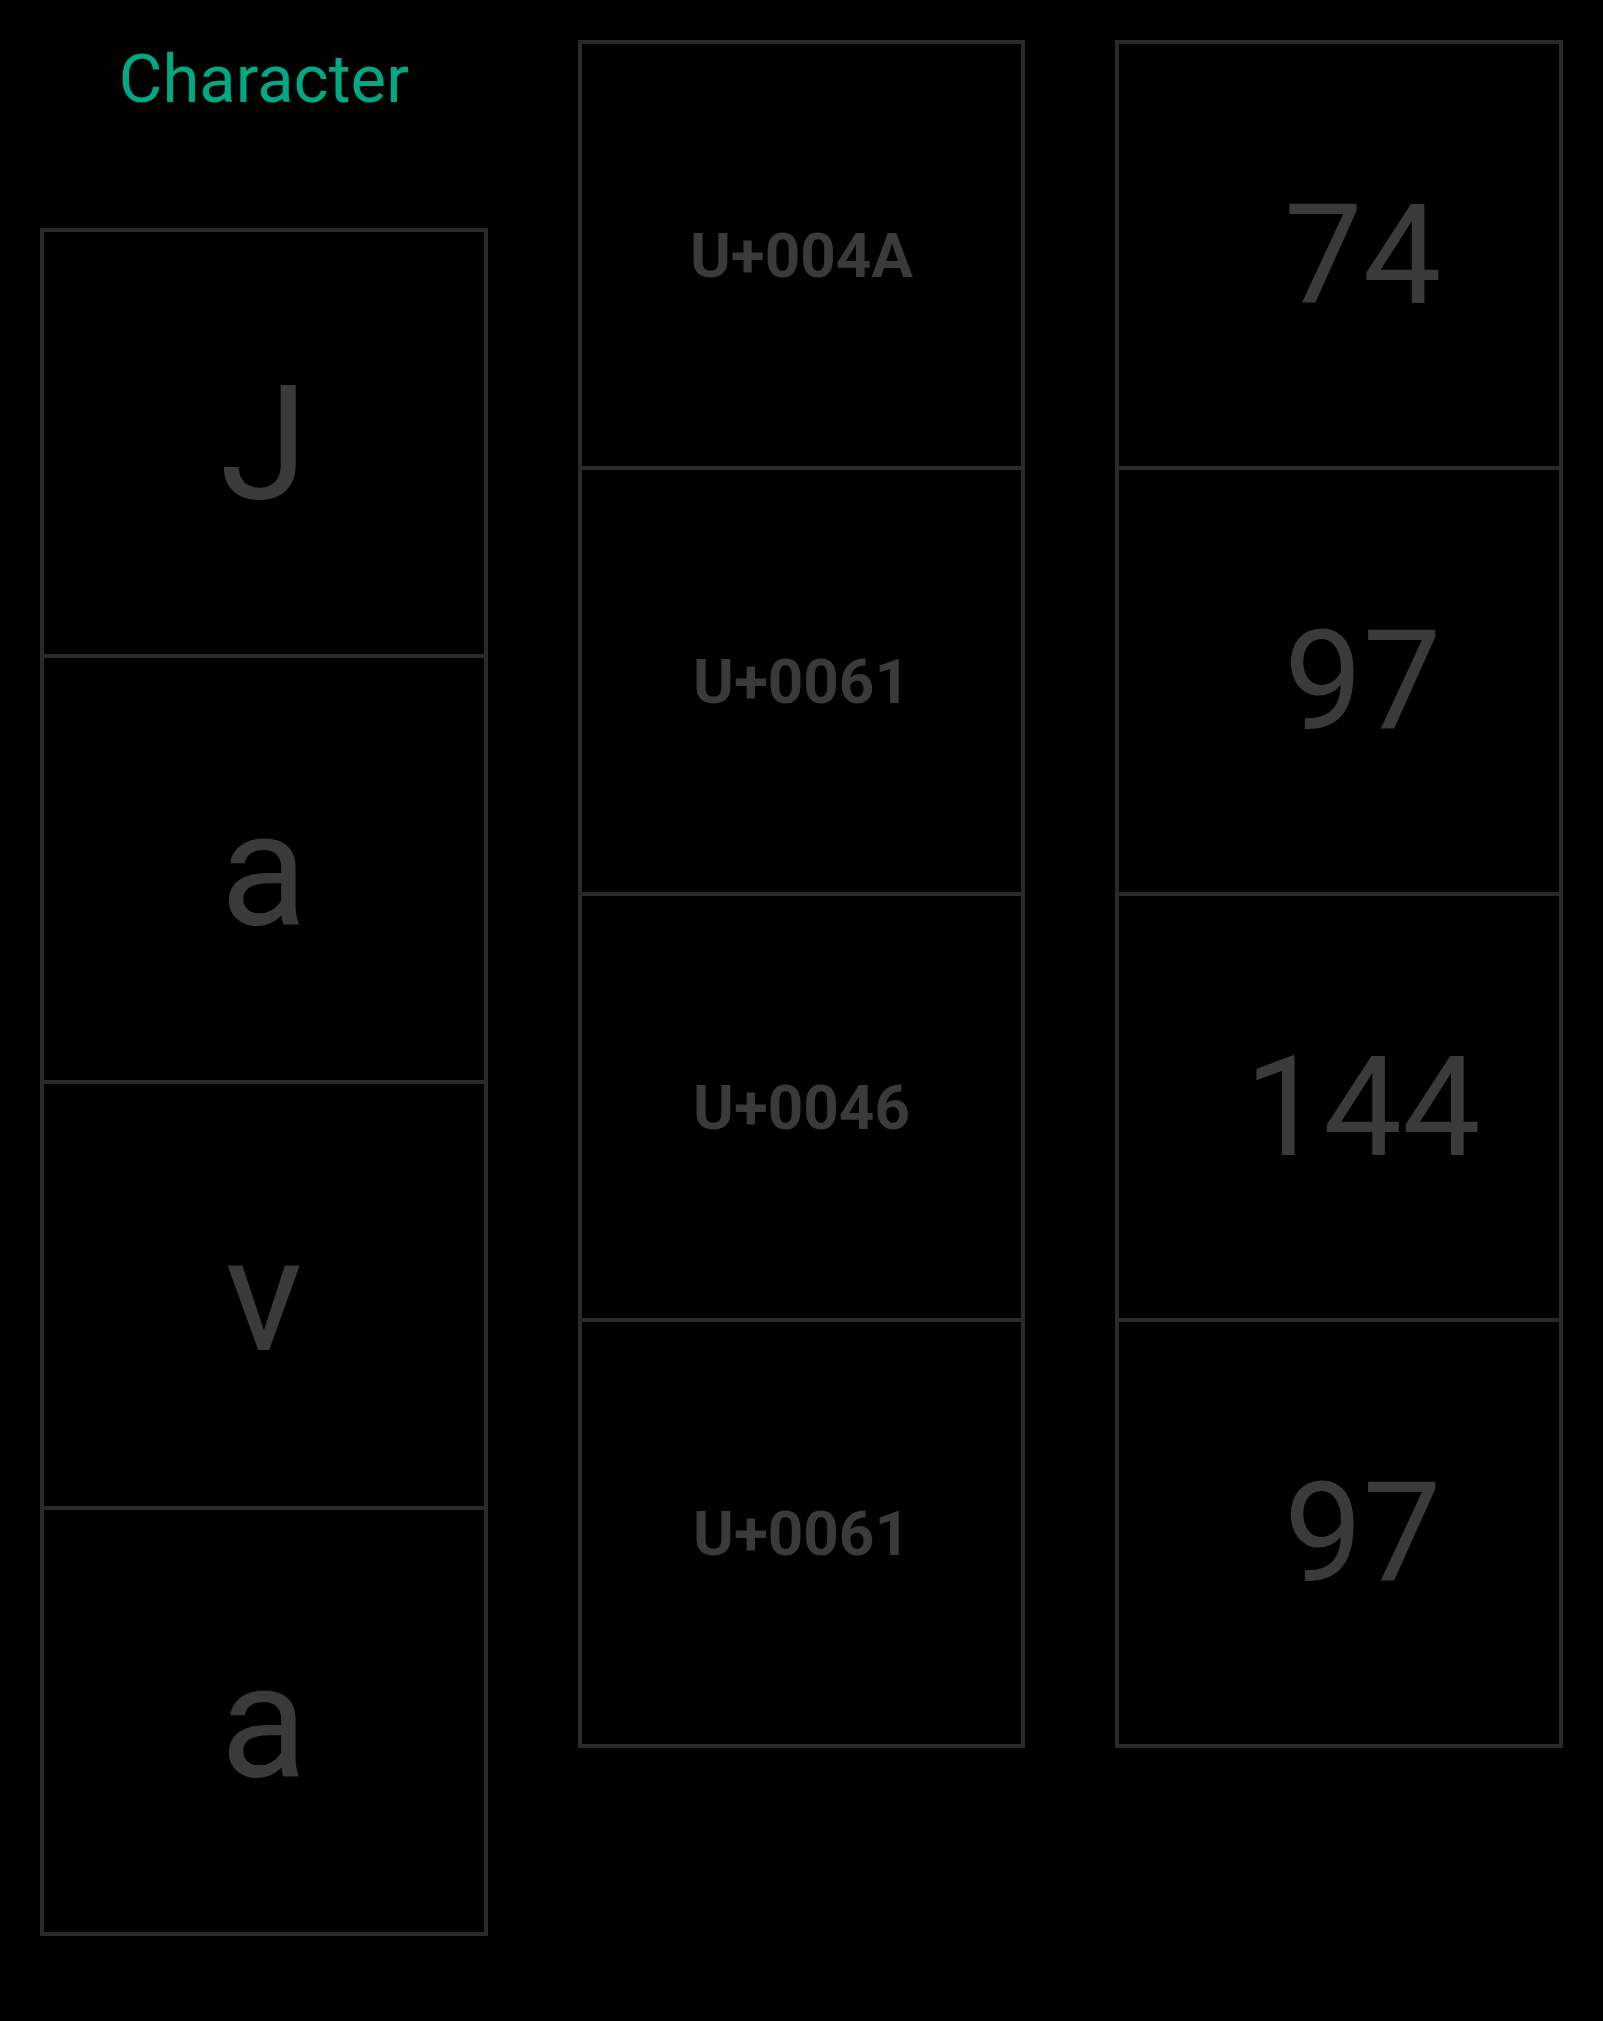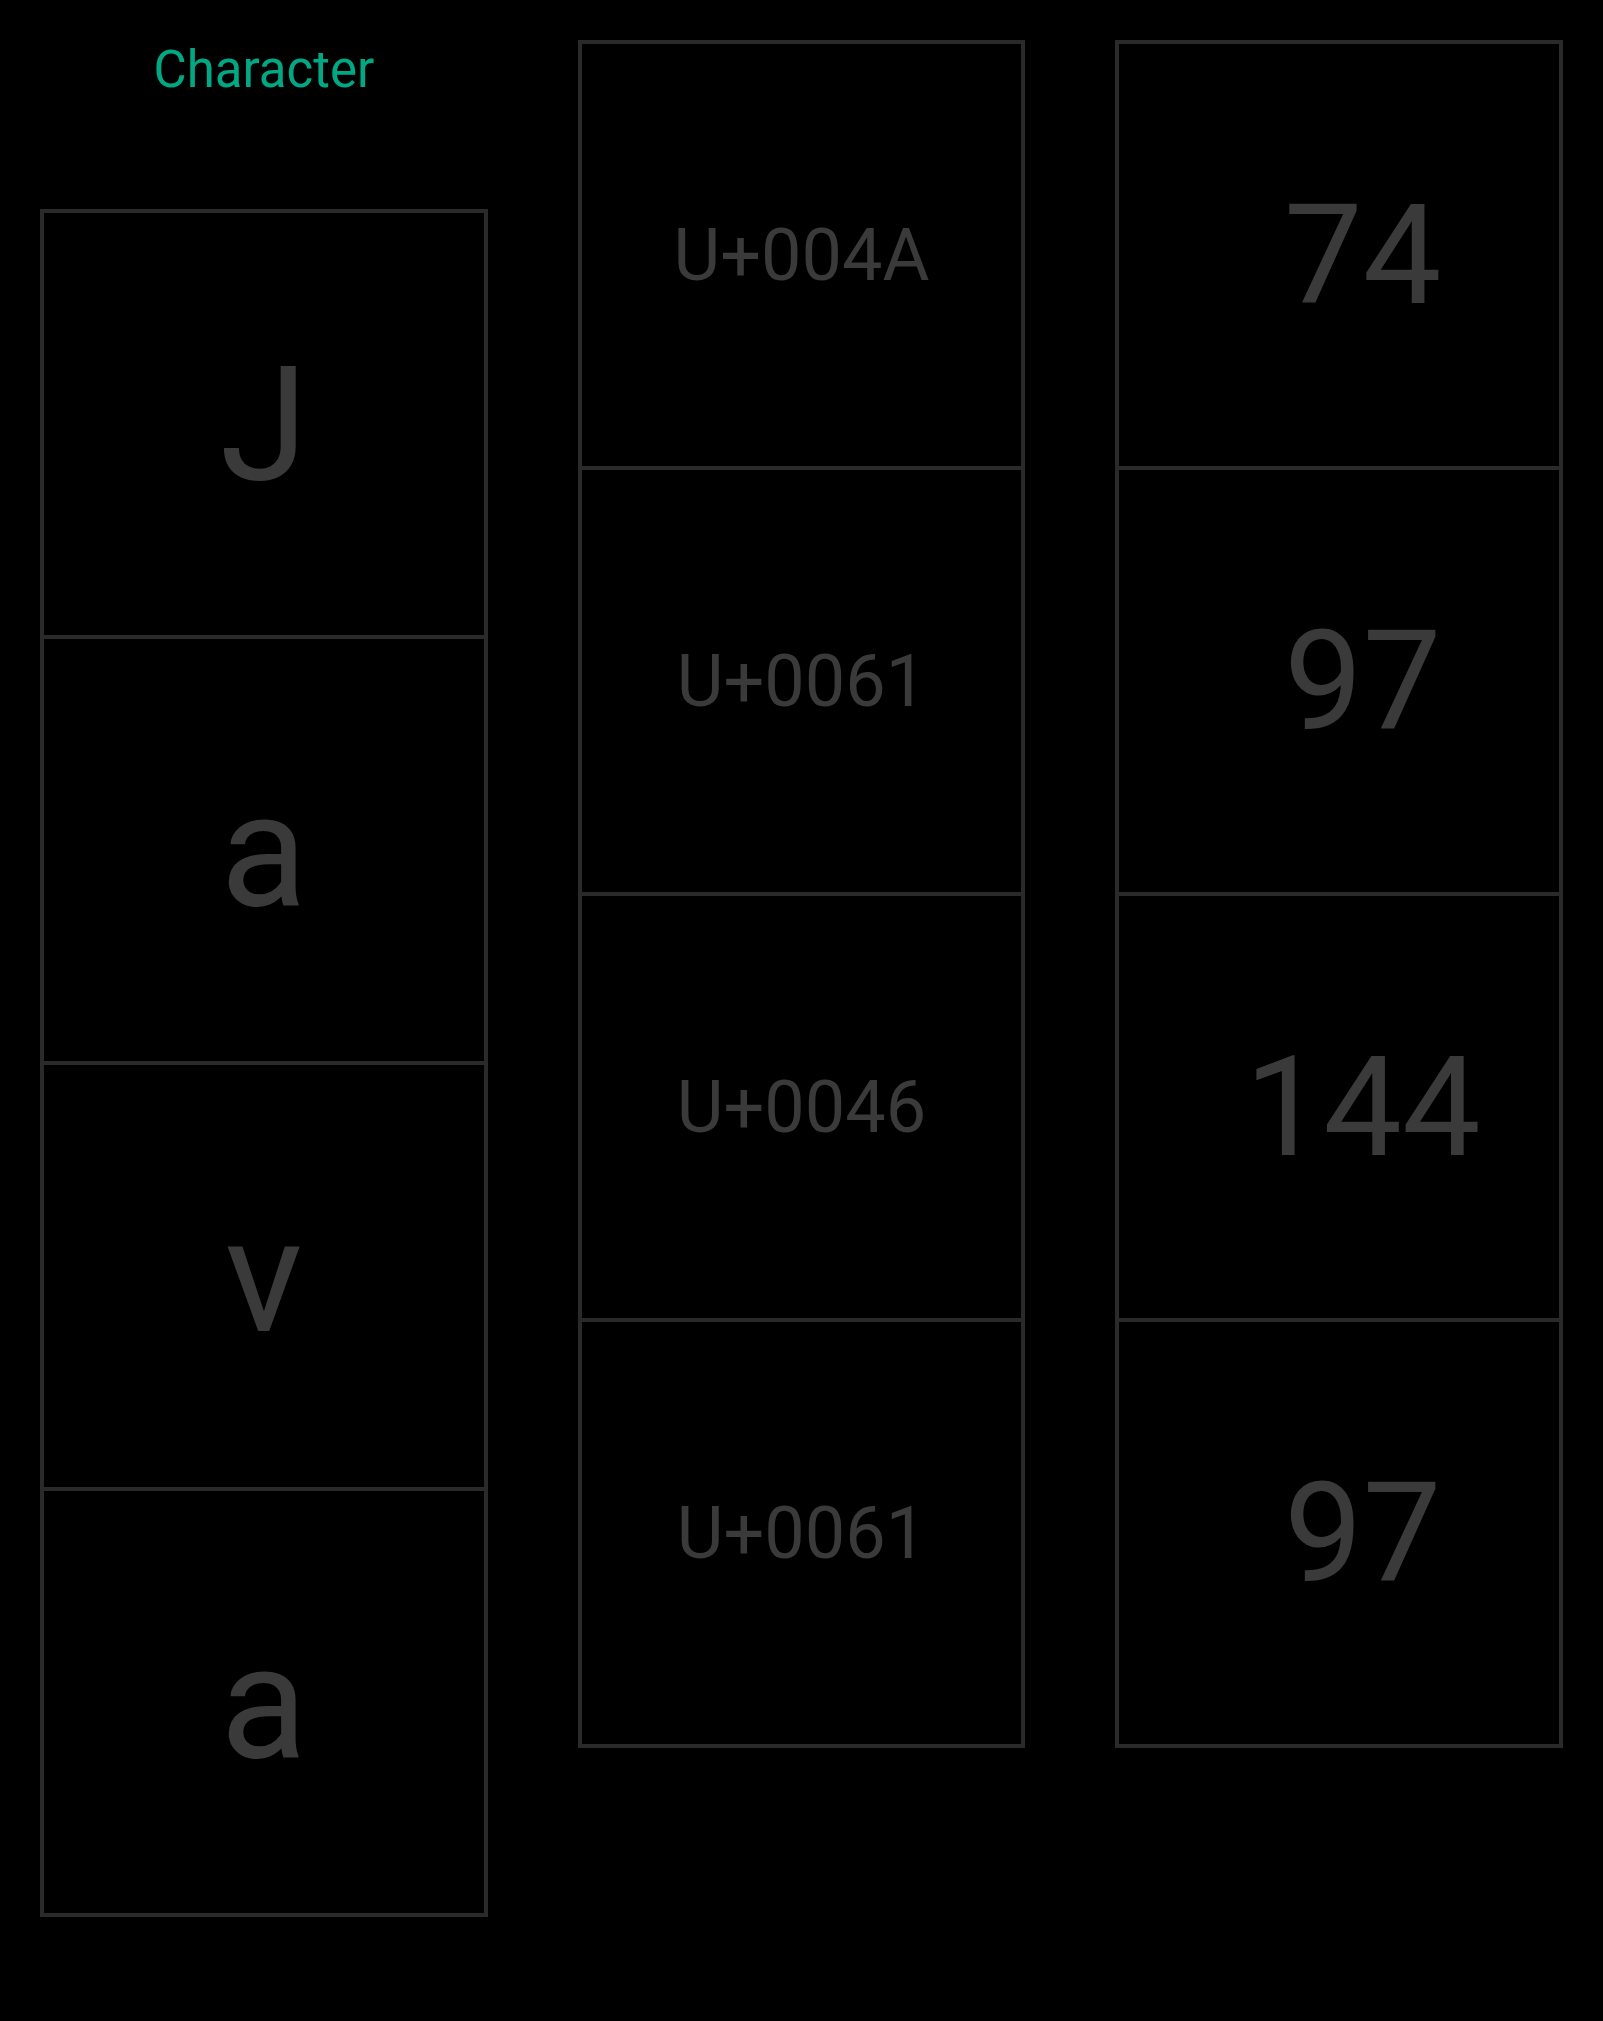--- a/index.html
+++ b/index.html
@@ -23,21 +23,21 @@
       gap: 90px;
     }
     .column {
       display: flex;
       flex-direction: column;
       align-items: center;
       flex: 1;
     }
     .header {
       color: #00a884;
-      font-size: 51px;
+      font-size: 67px;
       font-weight: 400;
       margin-bottom: 110px;
       text-align: center;
     }
     .cells {
       display: flex;
       flex-direction: column;
       width: 100%;
     }
     .cell {
@@ -48,22 +48,22 @@
       align-items: center;
       justify-content: center;
       color: #3a3a3a;
       margin-bottom: -4px;
     }
     .cell-char {
       font-size: 160px;
       font-weight: 400;
     }
     .cell-codepoint {
-      font-size: 72px;
-      font-weight: 400;
+      font-size: 62px;
+      font-weight: 700;
       text-align: center;
     }
     .cell-decimal {
       font-size: 140px;
       font-weight: 400;
       padding-left: 47px;
     }
   </style>
 </head>
 <body>

